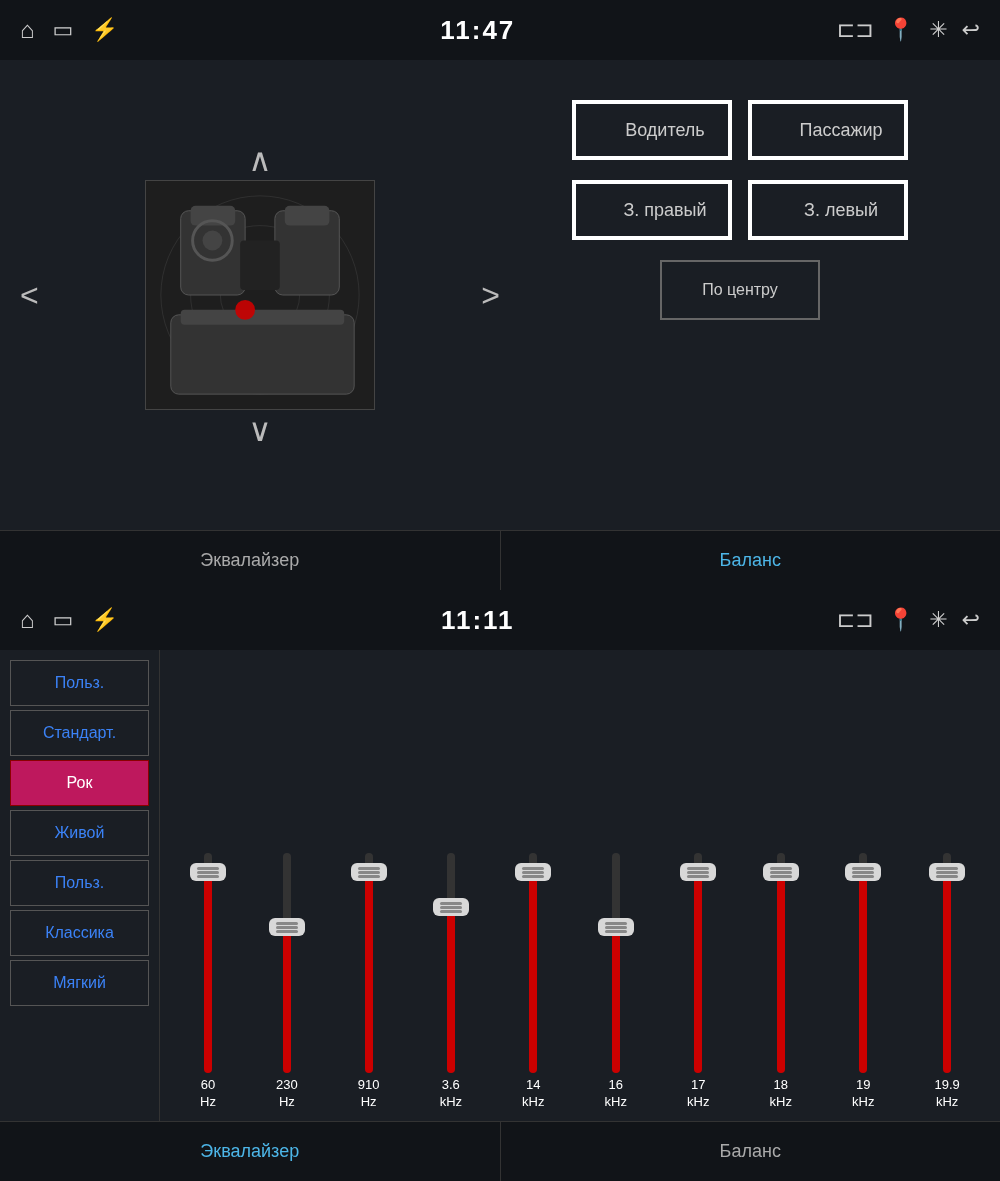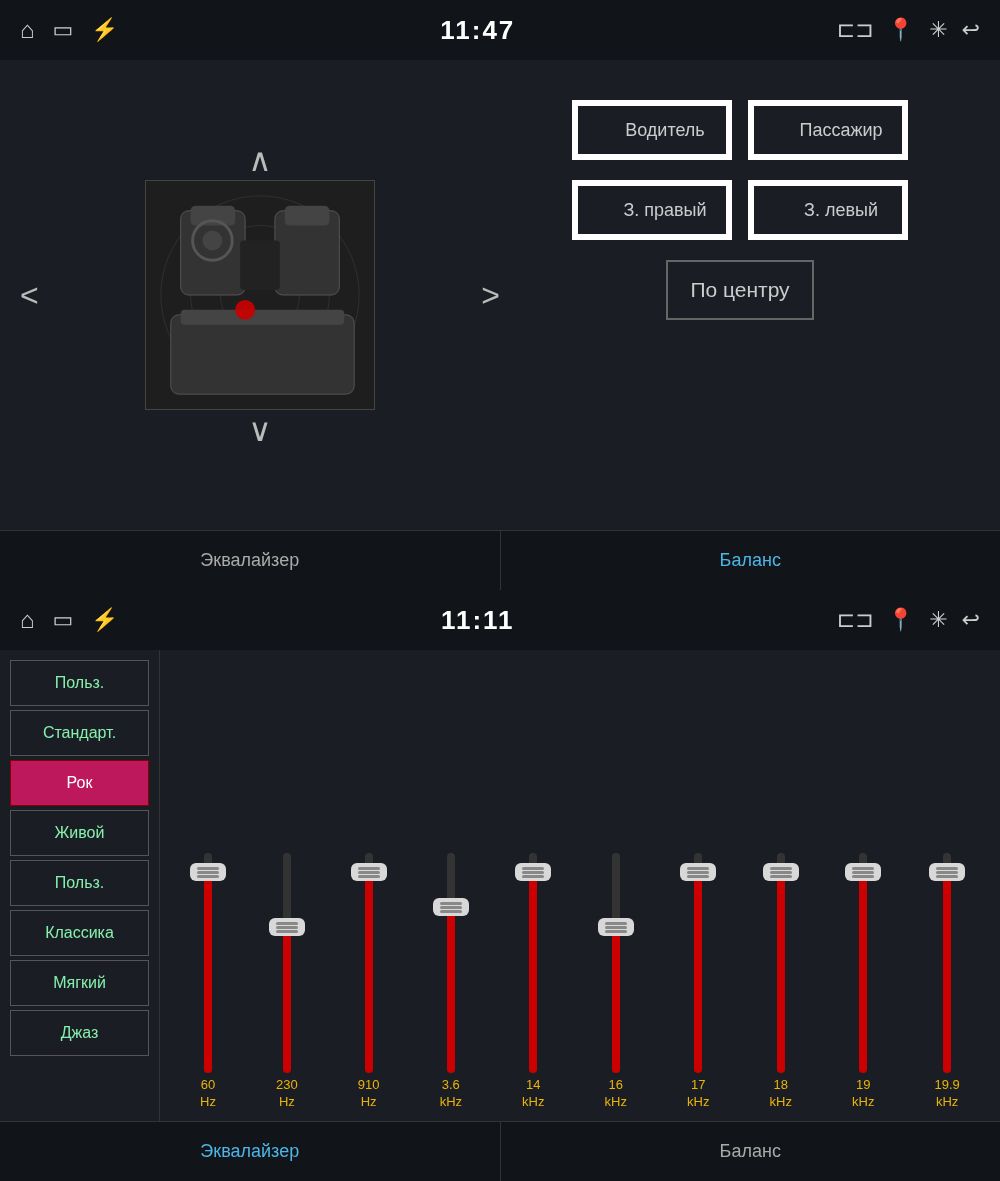--- a/index.html
+++ b/index.html
@@ -128,37 +128,37 @@
 
     .seat-buttons-row {
       display: flex;
       gap: 16px;
     }
 
     .seat-btn {
       width: 160px;
       height: 60px;
       background: transparent;
-      border: 6px solid #ffffff;
+      border: 4px solid #ffffff;
       color: #ccc;
       font-size: 18px;
       cursor: pointer;
       display: flex;
       align-items: center;
       justify-content: center;
       padding-left: 26px;
     }
 
     .center-btn {
-      width: 148px;
+      width: 160px;
       height: 60px;
       background: transparent;
       border: 2px solid #666;
       color: #ccc;
-      font-size: 21px;
+      font-size: 16px;
       cursor: pointer;
       display: flex;
       align-items: center;
       justify-content: center;
     }
 
     .correct-peptide {
       display: flex;
       flex-direction: column;
       align-items: flex-end;
@@ -227,21 +227,21 @@
       border-right: 1px solid #333;
     }
 
     .preset-item {
       height: 46px;
       border: 1px solid #555;
       display: flex;
       align-items: center;
       justify-content: center;
       font-size: 16px;
-      color: #86efac;
+      color: #3b82f6;
       cursor: pointer;
       background: transparent;
     }
 
     .preset-item.active {
       background: #be185d;
       border-color: #8B0000;
       color: #fff;
     }
 
@@ -298,21 +298,21 @@
       display: block;
       width: 22px;
       height: 3px;
       background: #888;
       border-radius: 2px;
       box-shadow: 0 4px 0 #888, 0 -4px 0 #888;
     }
 
     .slider-label {
       font-size: 13px;
-      color: #eab308;
+      color: #ffffff;
       text-align: center;
       line-height: 1.3;
     }
 
     
     .eq-right-controls {
       width: 100px;
       display: flex;
       flex-direction: column;
       align-items: center;
@@ -498,21 +498,20 @@
   <div class="eq-main">
 
     <div class="preset-list" id="preset-list">
         <div class="preset-item">Польз.</div>
         <div class="preset-item">Стандарт.</div>
         <div class="preset-item active">Рок</div>
         <div class="preset-item">Живой</div>
         <div class="preset-item">Польз.</div>
         <div class="preset-item">Классика</div>
         <div class="preset-item">Мягкий</div>
-        <div class="preset-item">Джаз</div>
       </div>
 
     <div class="eq-sliders-area">
       <div class="sliders-container" id="sliders-container">
           <div class="slider-col">
             <div class="slider-track" style="--fill: 88%;">
               <div class="slider-thumb" style="--thumb-top: 10px; top: 10px;"></div>
             </div>
             <div class="slider-label">60<br>Hz</div>
           </div>

